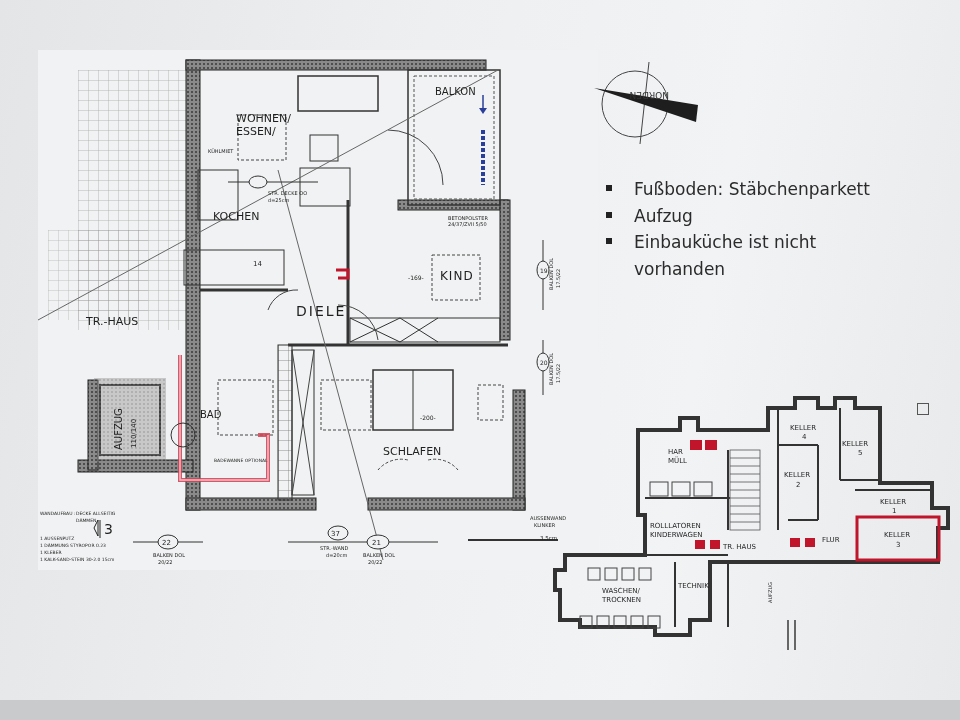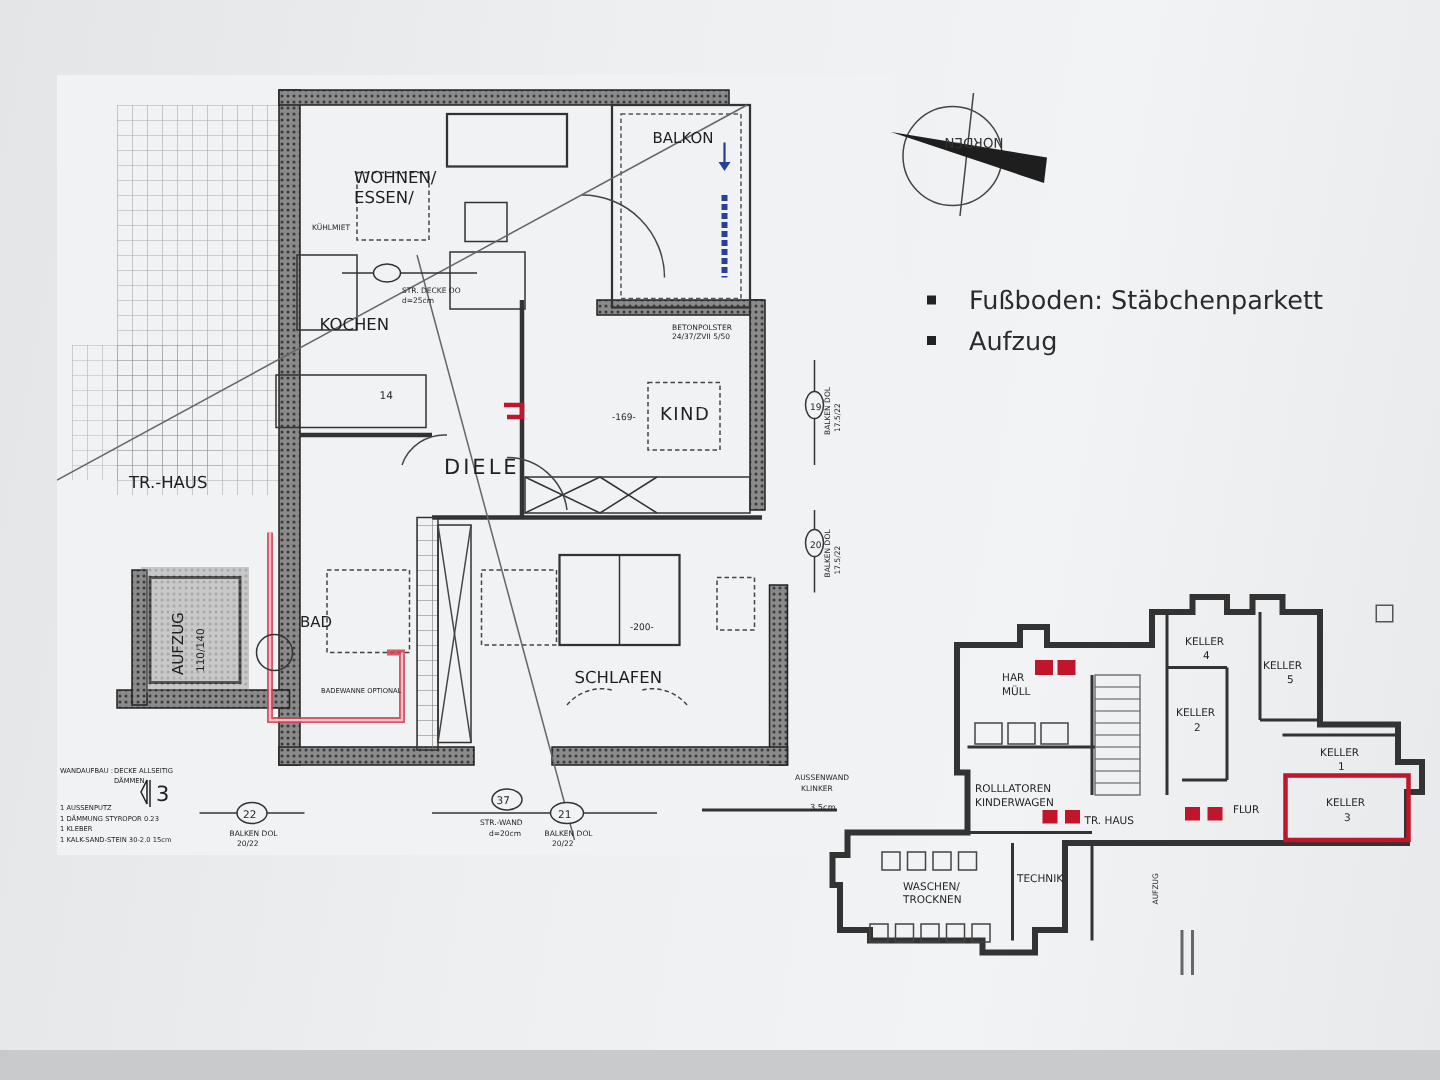--- a/index.html
+++ b/index.html
@@ -4,21 +4,21 @@
 <style>
   html,body{margin:0;padding:0;}
   body{width:960px;height:720px;overflow:hidden;background:#d9dadc;font-family:"DejaVu Sans",sans-serif;position:relative;}
   .paper{position:absolute;left:0;top:0;width:960px;height:720px;
     background:linear-gradient(100deg,#e4e5e7 0%,#eeeff1 40%,#f2f3f5 70%,#e8e9eb 100%);}
   .paper-bottom{position:absolute;left:0;top:700px;width:960px;height:20px;background:#c9cacc;}
   .plan-sheet{position:absolute;left:38px;top:50px;width:560px;height:520px;background:#f1f2f3;}
   svg text{font-family:"DejaVu Sans",sans-serif;}
   .compass{position:absolute;left:590px;top:62px;width:140px;height:90px;}
   .bullets{position:absolute;left:598px;top:176px;width:320px;color:#2b2b2b;font-family:"DejaVu Sans",sans-serif;font-size:17px;line-height:26.5px;}
-  .bullets ul{list-style:none;margin:12px;padding:0;}
+  .bullets ul{list-style:none;margin:0;padding:0;}
   .bullets li{position:relative;padding-left:36px;}
   .bullets li .sq{position:absolute;left:8px;top:9px;width:6px;height:6px;background:#222;}
   .basement{position:absolute;left:550px;top:390px;width:400px;height:260px;}
   .small-square{position:absolute;left:917px;top:403px;width:10px;height:10px;border:1px solid #555;}
 </style>
 </head>
 <body>
 
 <div class="paper"></div>
 <div class="paper-bottom"></div>
@@ -175,20 +175,21 @@
   <line x1="59" y1="0" x2="50" y2="82" stroke="#444" stroke-width="1"></line>
   <polygon points="4,26 108,43 106,60" fill="#1e1e1e"></polygon>
   <text x="0" y="0" font-size="9" fill="#333" transform="translate(79 30) rotate(180)">NORDEN</text>
 </svg>
 </div>
 
 <div class="bullets">
   <ul>
     <li><span class="sq"></span><span>Fußboden: Stäbchenparkett</span></li>
     <li><span class="sq"></span><span>Aufzug</span></li>
+    <li><span class="sq"></span><span>Einbauküche ist nicht</span><br><span>vorhanden</span></li>
   </ul>
 </div>
 
 <div class="small-square"></div>
 
 <div class="basement">
 <svg width="400" height="260" viewBox="0 0 400 260">
   <g fill="none" stroke="#333" stroke-width="4">
 
     <path d="M88 40 L130 40 L130 28 L148 28 L148 40 L218 40 L218 18 L245 18 L245 8 L268 8 L268 18 L285 18 L285 8 L305 8 L305 18 L330 18 L330 93 L382 93 L382 118 L398 118 L398 138 L388 138 L388 172 L160 172 L160 230 L140 230 L140 245 L105 245 L105 237 L30 237 L30 230 L10 230 L10 200 L5 200 L5 180 L15 180 L15 165 L95 165 L95 125 L88 125 Z"></path>

